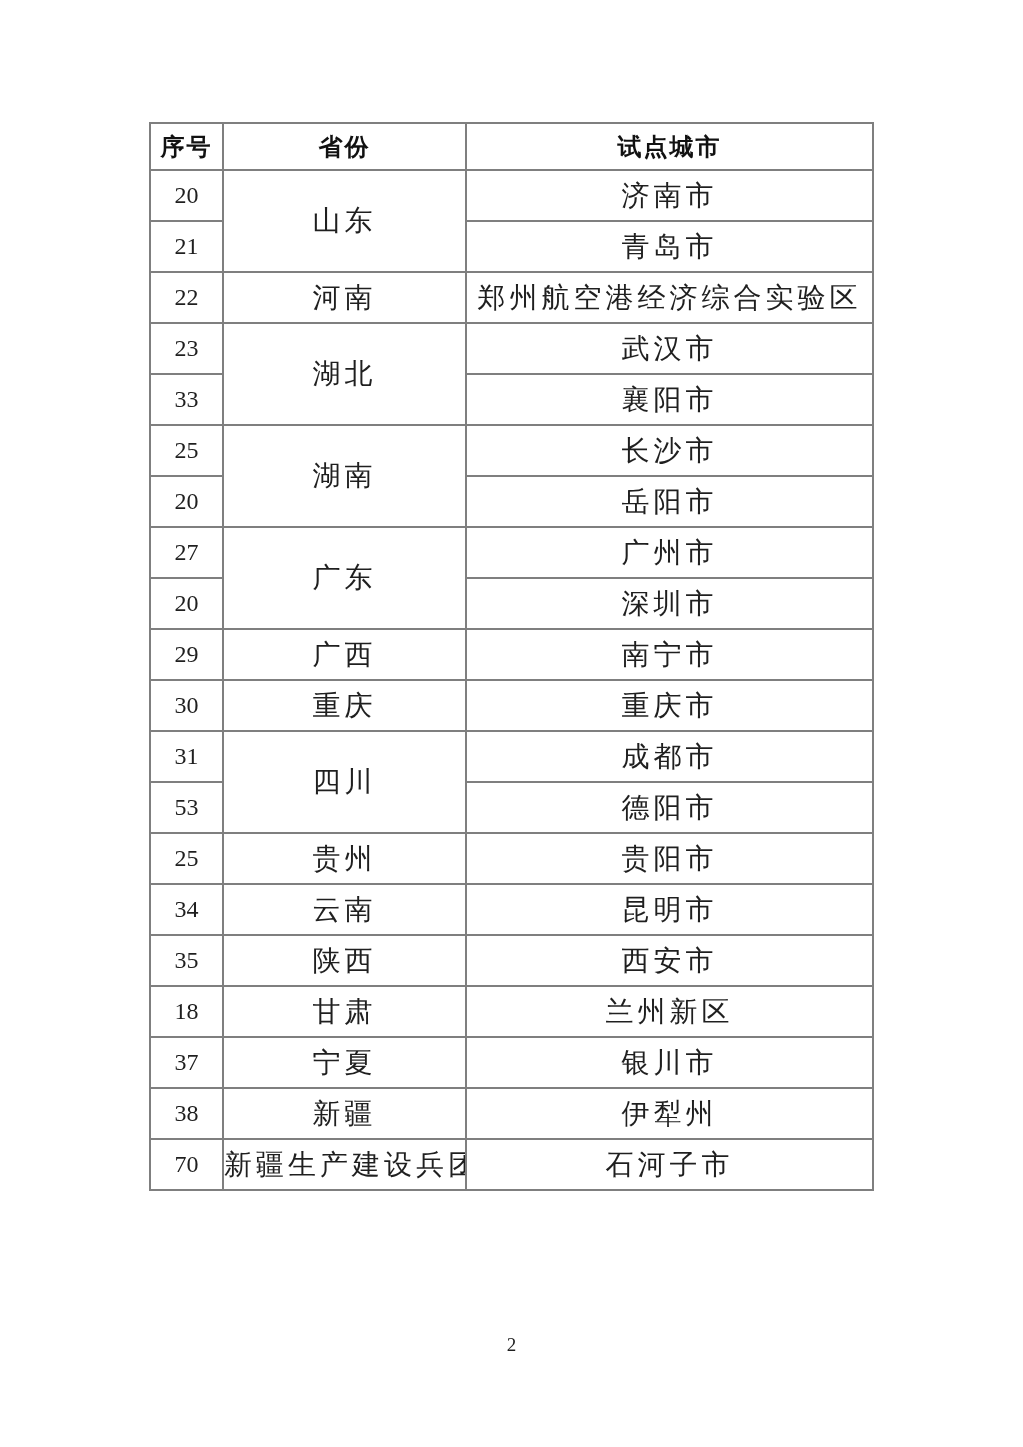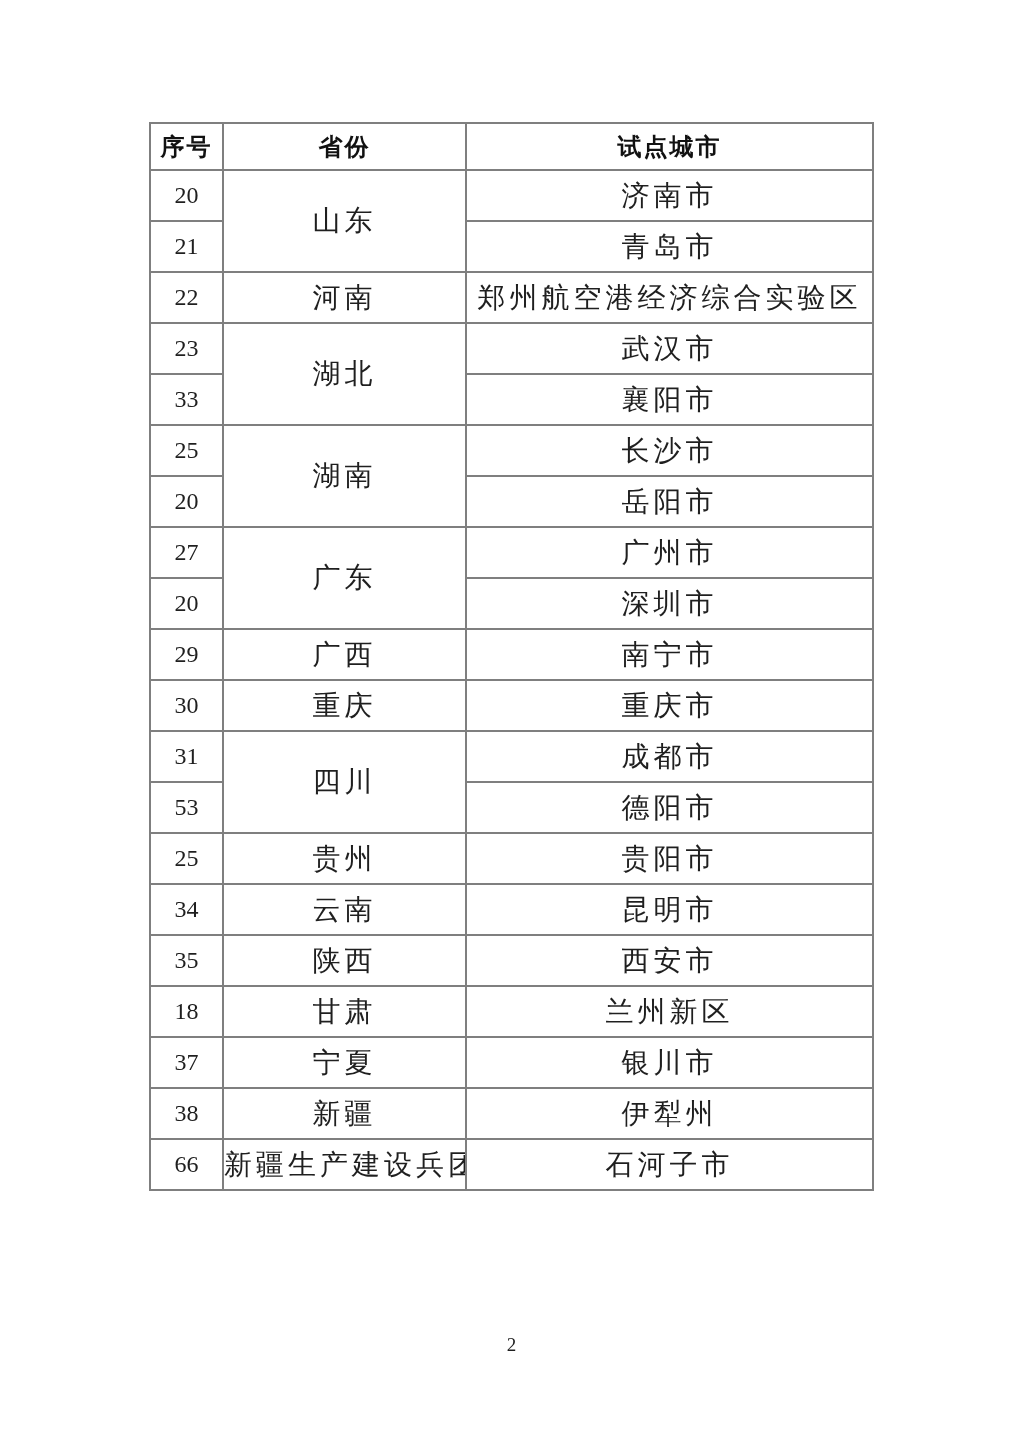--- a/index.html
+++ b/index.html
@@ -163,21 +163,21 @@
         <td class="no-cell">37</td>
         <td>宁夏</td>
         <td>银川市</td>
       </tr>
       <tr>
         <td class="no-cell">38</td>
         <td>新疆</td>
         <td>伊犁州</td>
       </tr>
       <tr>
-        <td class="no-cell">66</td>
+        <td class="no-cell">70</td>
         <td>新疆生产建设兵团</td>
         <td>石河子市</td>
       </tr>
     </tbody>
   </table>
 
   <div class="page-number">2</div>
 
 </div>
 

